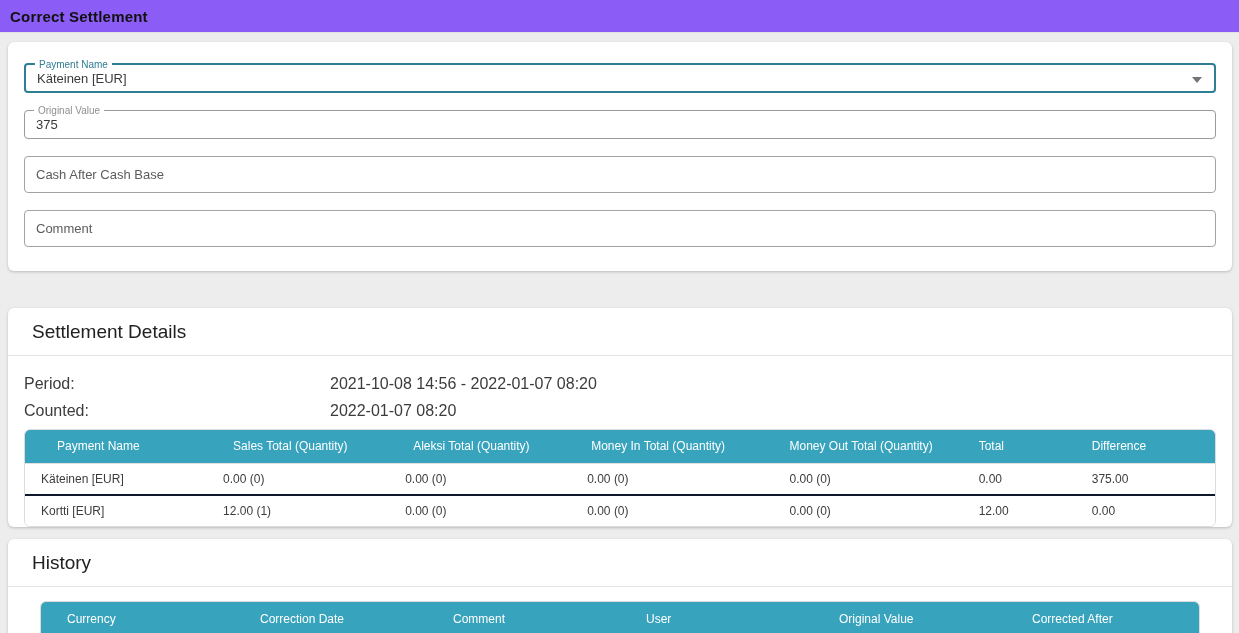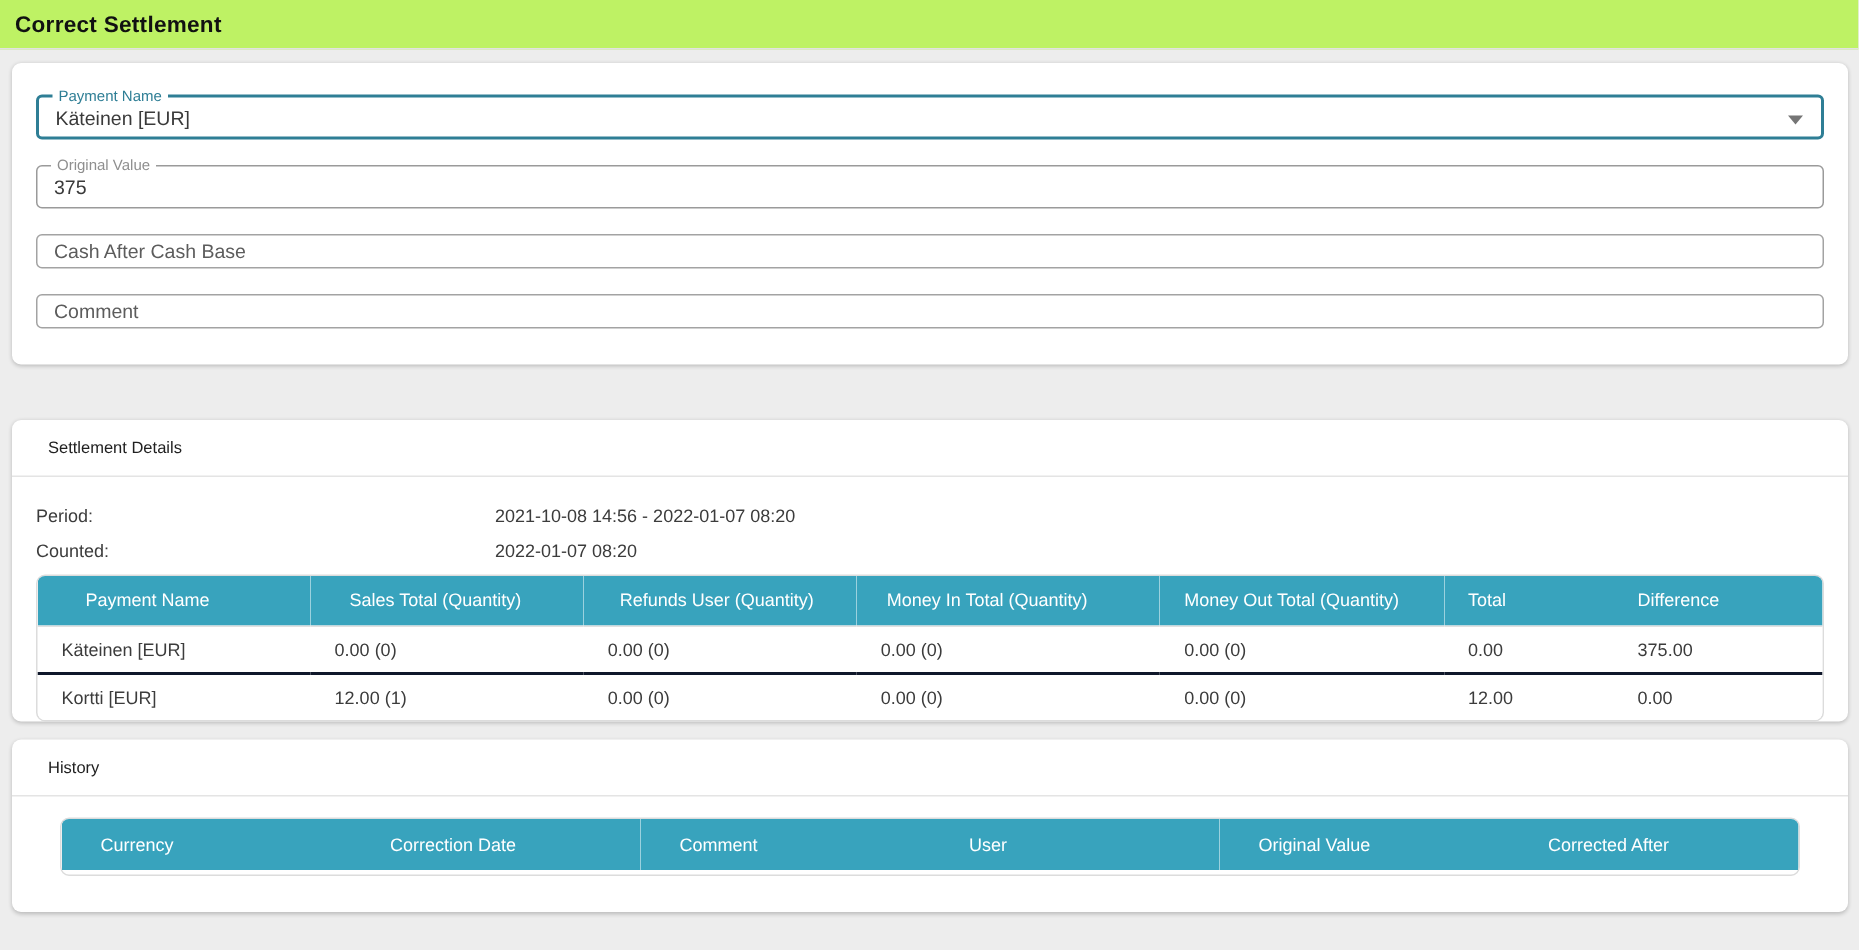--- a/index.html
+++ b/index.html
@@ -15,41 +15,41 @@
   *{box-sizing:border-box;margin:0;padding:0;}
   html,body{width:1239px;height:633px;overflow:hidden;}
   body{
     background:var(--page-bg);
     font-family:"Liberation Sans","DejaVu Sans",sans-serif;
     color:var(--text-body);
   }
 
   
   .topbar{
-    height:33px;background:#bef264;border-bottom:1px solid #e2e2e2;
+    height:33px;background:#8b5cf6;border-bottom:1px solid #e2e2e2;
     display:flex;align-items:center;justify-content:space-between;
     padding:0 7px 0 10px;
   }
   .topbar h1{font-size:15px;font-weight:700;color:#111;letter-spacing:.2px;}
   .topbar .actions{display:flex;gap:16px;}
   .btn{
     background:var(--accent);color:#fff;border:none;border-radius:3px;
     font-family:inherit;font-size:10.5px;letter-spacing:.8px;
     padding:7px 13px;cursor:pointer;
     box-shadow:0 1px 3px rgba(0,0,0,.3);
   }
 
   
   .card{
     background:var(--card-bg);border-radius:6px;
     margin:0 7px 0 8px;
     box-shadow:0 1px 3px rgba(0,0,0,.22);
   }
   .card-title{
-    padding:13px 24px 12px;font-size:11px;font-weight:500;color:var(--text-dark);
+    padding:13px 24px 12px;font-size:19px;font-weight:500;color:var(--text-dark);
     border-bottom:1px solid var(--divider);
   }
 
   
   .form-card{margin-top:9px;padding:21px 16px 24px;}
   .field{position:relative;height:30px;border-radius:4px;margin-bottom:17px;
     display:flex;align-items:center;background:#fff;}
   .field:last-child{margin-bottom:0;}
   .float-label{
     position:absolute;top:-6px;left:9px;background:#fff;padding:0 4px;
@@ -59,31 +59,31 @@
   .field-select .float-label{color:var(--focus);}
   .field-select .field-value{font-size:13px;color:#3a3a3a;padding:0 11px;}
   .caret{
     position:absolute;right:12px;top:12px;width:0;height:0;
     border-left:5px solid transparent;border-right:5px solid transparent;
     border-top:6px solid #757575;
   }
   .field-disabled{border:1px solid #9a9a9a;height:29px;}
   .field-disabled .float-label{color:#8f8f8f;}
   .field-disabled input{color:var(--text-muted);}
-  .field-plain{border:1px solid #a3a3a3;height:23px;}
+  .field-plain{border:1px solid #a3a3a3;height:37px;}
   .field input{
     border:none;outline:none;background:transparent;width:100%;height:100%;
     font-family:inherit;font-size:13px;padding:0 11px;color:#3a3a3a;
   }
   .field input::placeholder{color:#5c5c5c;opacity:1;}
 
   
   .details-card{margin-top:37px;}
   .kv-section{padding:19px 16px 0;}
-  .kv-row{display:flex;font-size:12px;margin-bottom:9px;color:var(--text-body);}
+  .kv-row{display:flex;font-size:16px;margin-bottom:9px;color:var(--text-body);}
   .kv-label{width:306px;flex:none;}
 
   
   .table-wrap{
     margin:7px 16px 12px;border:1px solid #dcdcdc;border-radius:6px;overflow:hidden;
   }
   table{width:100%;border-collapse:collapse;font-size:12px;table-layout:fixed;}
   thead th{
     background:var(--accent);color:#fff;font-weight:400;text-align:left;
     height:33px;padding:0 8px 0 16px;white-space:nowrap;overflow:hidden;
@@ -166,21 +166,21 @@
           <col>
           <col>
           <col>
           <col>
           <col>
         </colgroup>
       <thead>
         <tr>
           <th>Payment Name</th>
           <th>Sales Total (Quantity)</th>
-          <th>Refunds User (Quantity)</th>
+          <th>Aleksi Total (Quantity)</th>
           <th>Money In Total (Quantity)</th>
           <th>Money Out Total (Quantity)</th>
           <th>Total</th>
           <th>Difference</th>
         </tr>
       </thead>
       <tbody>
         <tr>
           <td>Käteinen [EUR]</td>
           <td>0.00 (0)</td>

